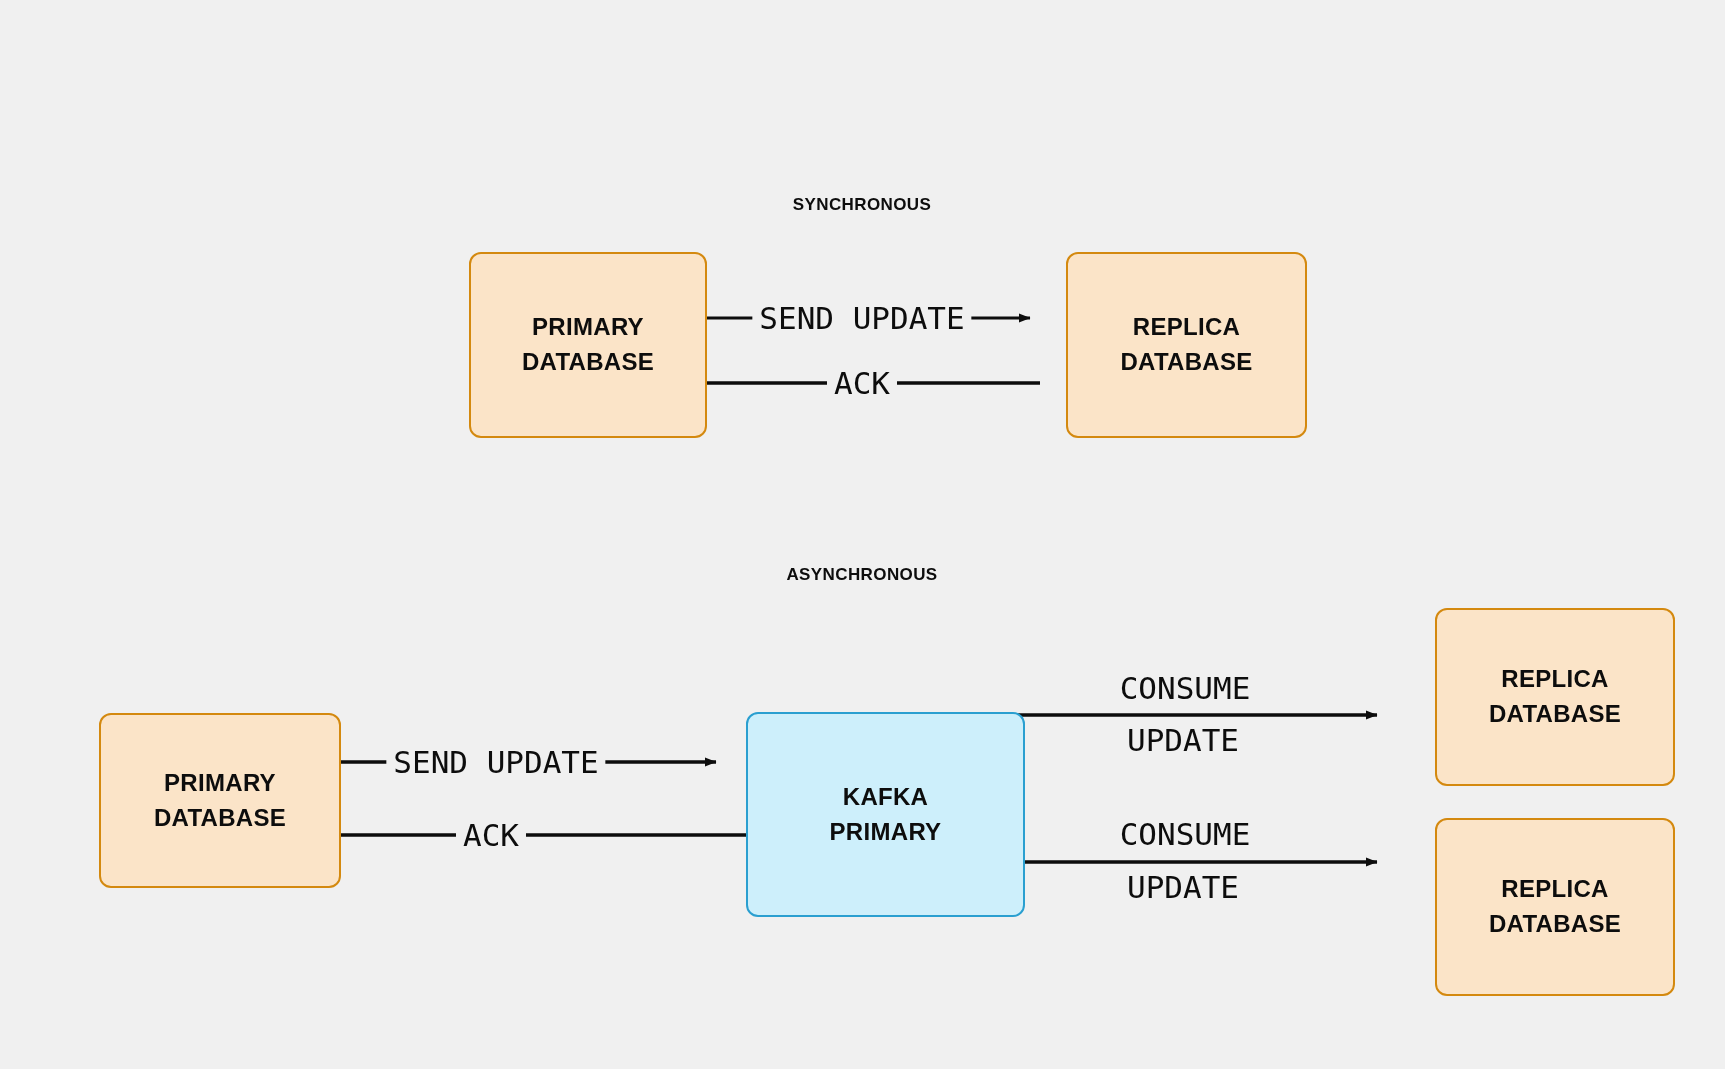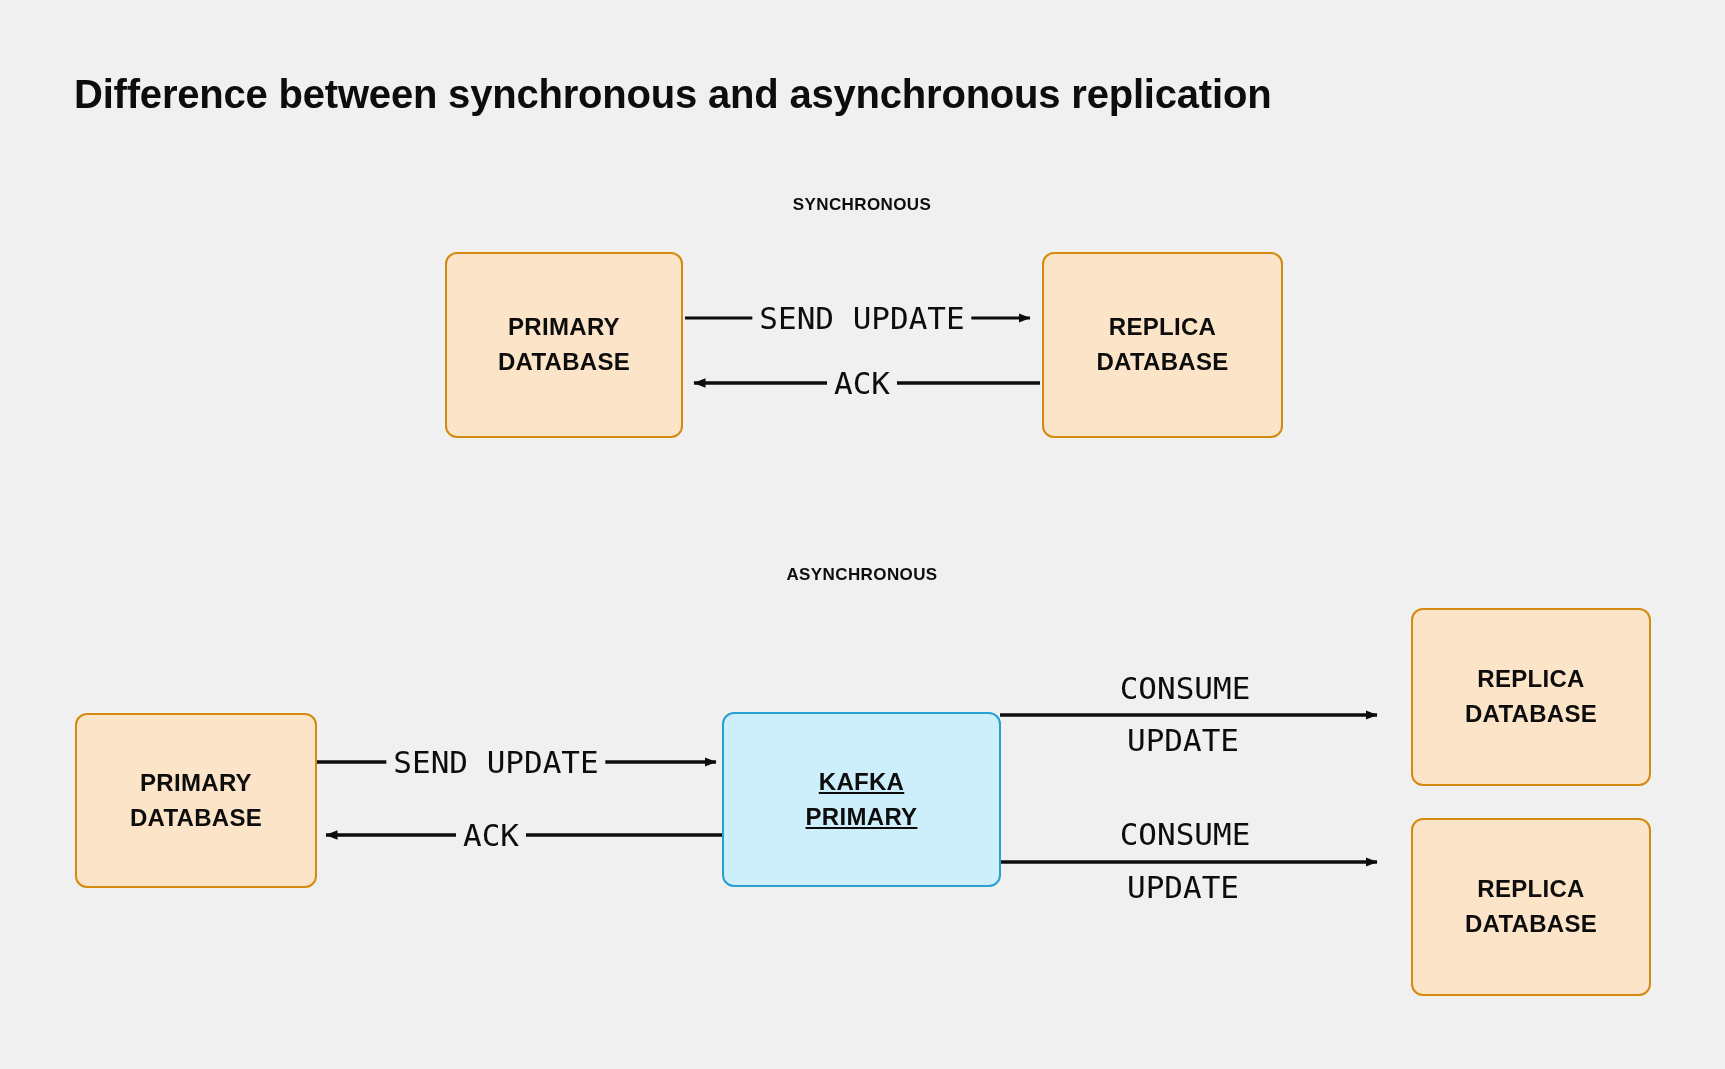--- a/index.html
+++ b/index.html
@@ -56,20 +56,21 @@
     display: flex;
     flex-direction: column;
     align-items: center;
     justify-content: center;
     font-weight: bold;
     font-size: 24px;
     line-height: 1.45;
     color: #0d0d0d;
     text-align: center;
     letter-spacing: 0.3px;
+    margin-left: 24px;
   }
   .node.db {
     background: #fbe4c8;
     border: 2.5px solid #d4890f;
   }
   .node.kafka {
     background: #cdeffb;
     border: 2.5px solid #2a9fd0;
   }
   .node span { display: block; }
@@ -88,21 +89,20 @@
   .edge-label.stacked {
     background: transparent;
     padding: 0;
   }
 </style>
 </head>
 <body>
 
 <div id="stage">
 
-  <div class="page-title">Difference between synchronous and asynchronous replication</div>
 
   <svg id="wires" viewBox="0 0 1725 1069">
     <defs>
       <marker id="arrowR" markerWidth="13" markerHeight="13" refX="11.5" refY="5.2" orient="auto" markerUnits="userSpaceOnUse">
         <path d="M0,0.4 L12,5.2 L0,10 Z" fill="#0d0d0d"></path>
       </marker>
       <marker id="arrowL" markerWidth="13" markerHeight="13" refX="11.5" refY="5.2" orient="auto" markerUnits="userSpaceOnUse">
         <path d="M0,0.4 L12,5.2 L0,10 Z" fill="#0d0d0d"></path>
       </marker>
     </defs>
@@ -136,21 +136,21 @@
 
   <div class="edge-label" style="left:862px; top:383px;">ACK</div>
 
   <div class="section-label" style="left:862px; top:565px;">ASYNCHRONOUS</div>
 
   <div class="node db" style="left:75px; top:713px; width:242px; height:175px;">
     <span>PRIMARY</span>
     <span>DATABASE</span>
   </div>
 
-  <div class="node kafka" style="left:722px; top:712px; width:279px; height:175px;text-decoration:underline;">
+  <div class="node kafka" style="left:722px; top:712px; width:279px; height:205px;">
     <span>KAFKA</span>
     <span>PRIMARY</span>
   </div>
 
   <div class="node db" style="left:1411px; top:608px; width:240px; height:178px;">
     <span>REPLICA</span>
     <span>DATABASE</span>
   </div>
 
   <div class="node db" style="left:1411px; top:818px; width:240px; height:178px;">

